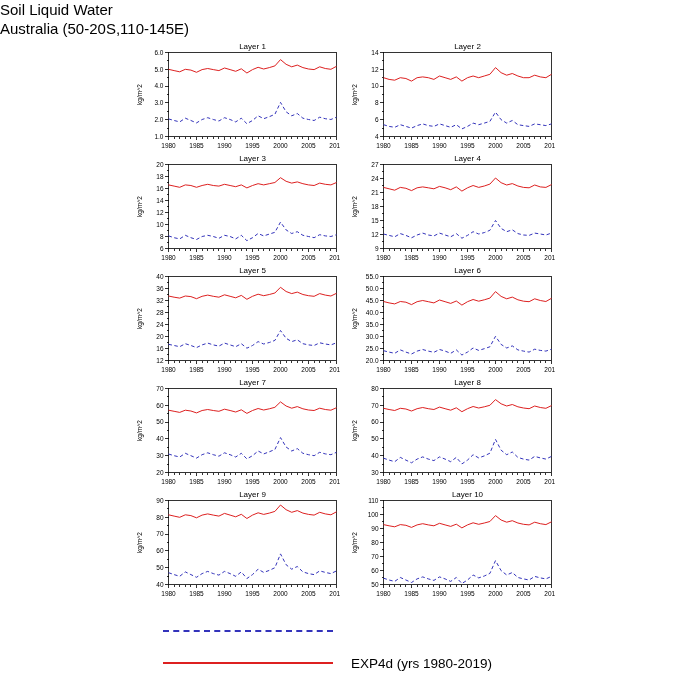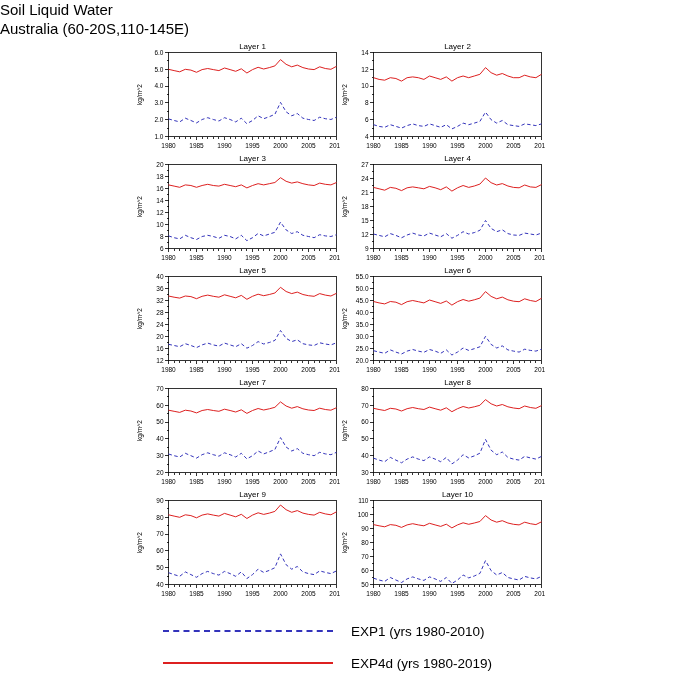--- a/index.html
+++ b/index.html
@@ -5,37 +5,37 @@
   html,body{margin:0;padding:0;background:#ffffff;}
   body{
     width:700px;height:700px;overflow:hidden;
     font-family:"Liberation Sans", sans-serif;
     color:#000;
   }
   .titles{font-size:15px;line-height:19px;}
   #panels{
     display:grid;
     grid-template-columns:repeat(2,205px);
-    column-gap:0;
+    column-gap:10px;
     margin-left:135px;
     margin-top:2px;
   }
   .panel svg{display:block;}
   svg text{font-family:"Liberation Sans", sans-serif;}
   .legend{margin-left:163px;margin-top:22px;}
   .legend-row{display:flex;align-items:center;margin-bottom:14px;height:18px;}
   .swatch{width:170px;border-top:2px solid #000;margin-right:18px;display:inline-block;}
   .legend-label{font-size:13.5px;}
 </style>
 </head>
 <body>
 
 <div class="titles">
   <div>Soil Liquid Water</div>
-  <div>Australia (60-20S,110-145E)</div>
+  <div>Australia (50-20S,110-145E)</div>
 </div>
 
 <div id="panels">
     <div class="panel">
       <svg width="205" height="112">
         <text x="117.5" y="9" text-anchor="middle" font-size="8" fill="#000">Layer 1</text>
         <text x="7" y="54.5" text-anchor="middle" font-size="6.5" fill="#000" transform="rotate(-90 7 54.5)">kg/m^2</text>
         <rect x="33.5" y="12.5" width="168" height="84" fill="none" stroke="#000000" stroke-width="0.8" shape-rendering="crispEdges"></rect>
         <line x1="33.5" y1="96.5" x2="33.5" y2="100" stroke="#000000" stroke-width="0.8" shape-rendering="crispEdges"></line>
         <line x1="39.1" y1="96.5" x2="39.1" y2="98.5" stroke="#000000" stroke-width="0.8" shape-rendering="crispEdges"></line>
@@ -694,19 +694,18 @@
         <text x="28.5" y="14.7" text-anchor="end" font-size="6.5" fill="#000">110</text>
         <polyline points="33.5,36.6 39.1,37.8 44.7,38.8 50.3,36.6 55.9,37.3 61.5,39.4 67.1,36.9 72.7,35.7 78.3,36.9 83.9,37.8 89.5,35.3 95.1,36.9 100.7,38.4 106.3,36.2 111.9,39.9 117.5,36.9 123.1,34.8 128.7,36.3 134.3,35.0 139.9,33.5 145.5,27.6 151.1,32.0 156.7,34.2 162.3,32.7 167.9,35.0 173.5,36.3 179.1,36.9 184.7,34.2 190.3,35.7 195.9,36.6 201.5,33.8" fill="none" stroke="#dd2020" stroke-width="1" stroke-linejoin="round"></polyline>
         <polyline points="33.5,90.2 39.1,92.0 44.7,93.4 50.3,89.5 55.9,92.0 61.5,94.5 67.1,90.9 72.7,88.9 78.3,90.9 83.9,92.4 89.5,88.9 95.1,90.9 100.7,93.4 106.3,89.5 111.9,95.5 117.5,92.0 123.1,87.0 128.7,89.9 134.3,88.0 139.9,85.4 145.5,72.6 151.1,82.6 156.7,87.0 162.3,84.5 167.9,89.5 173.5,90.9 179.1,92.0 184.7,88.4 190.3,89.9 195.9,90.9 201.5,88.4" fill="none" stroke="#3333bb" stroke-width="1" stroke-linejoin="round" stroke-dasharray="3.5 2.5"></polyline>
       </svg>
     </div>
   </div>
 
 <div class="legend">
   <div class="legend-row">
     <span class="swatch" style="border-top-color: rgb(51, 51, 187); border-top-style: dashed;"></span>
-    <span class="legend-label">EXP1 (yrs 1980-2010)</span>
   </div>
   <div class="legend-row">
     <span class="swatch" style="border-top-color: rgb(221, 32, 32); border-top-style: solid;"></span>
     <span class="legend-label">EXP4d (yrs 1980-2019)</span>
   </div>
 </div>
 
 </body></html>

